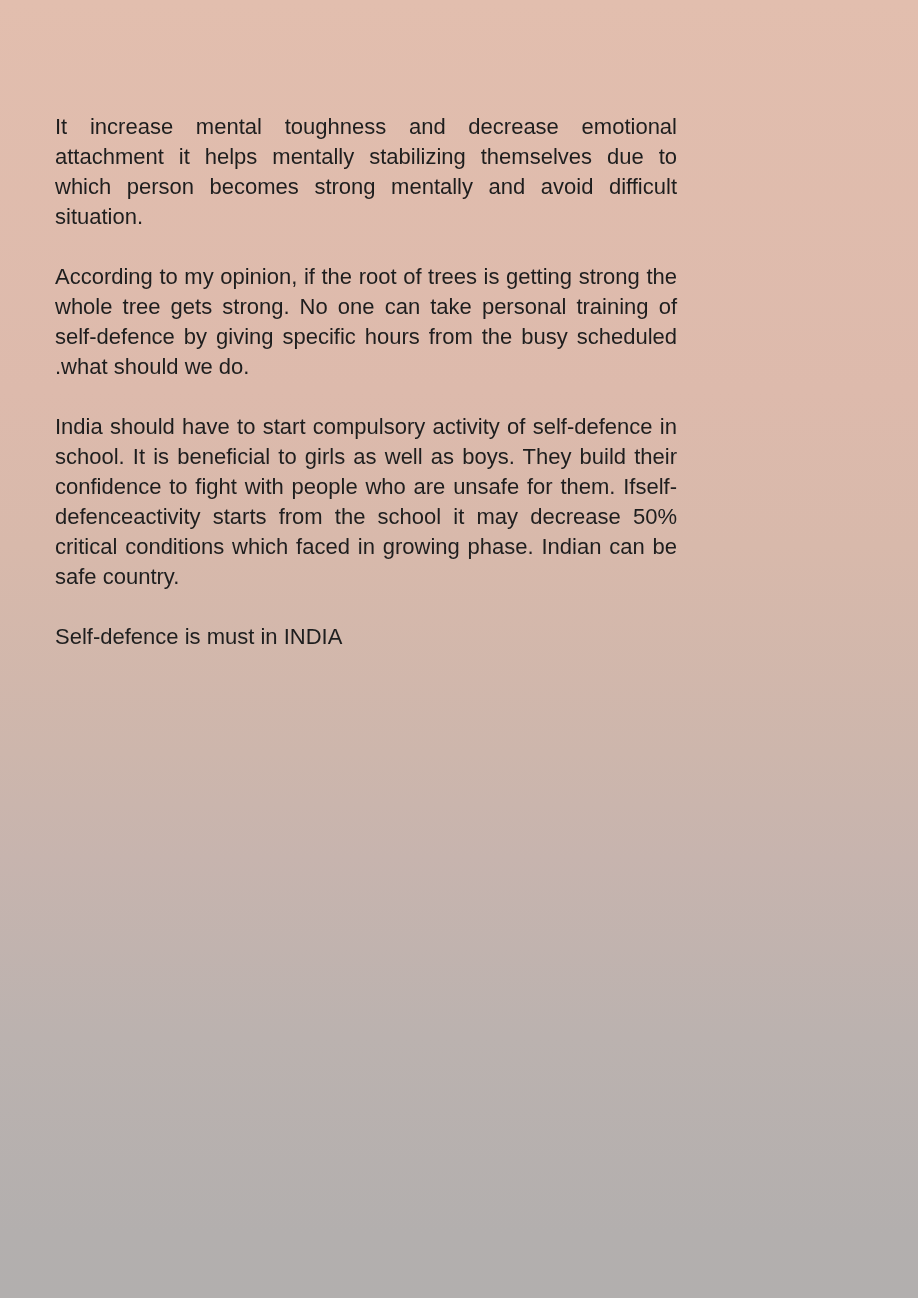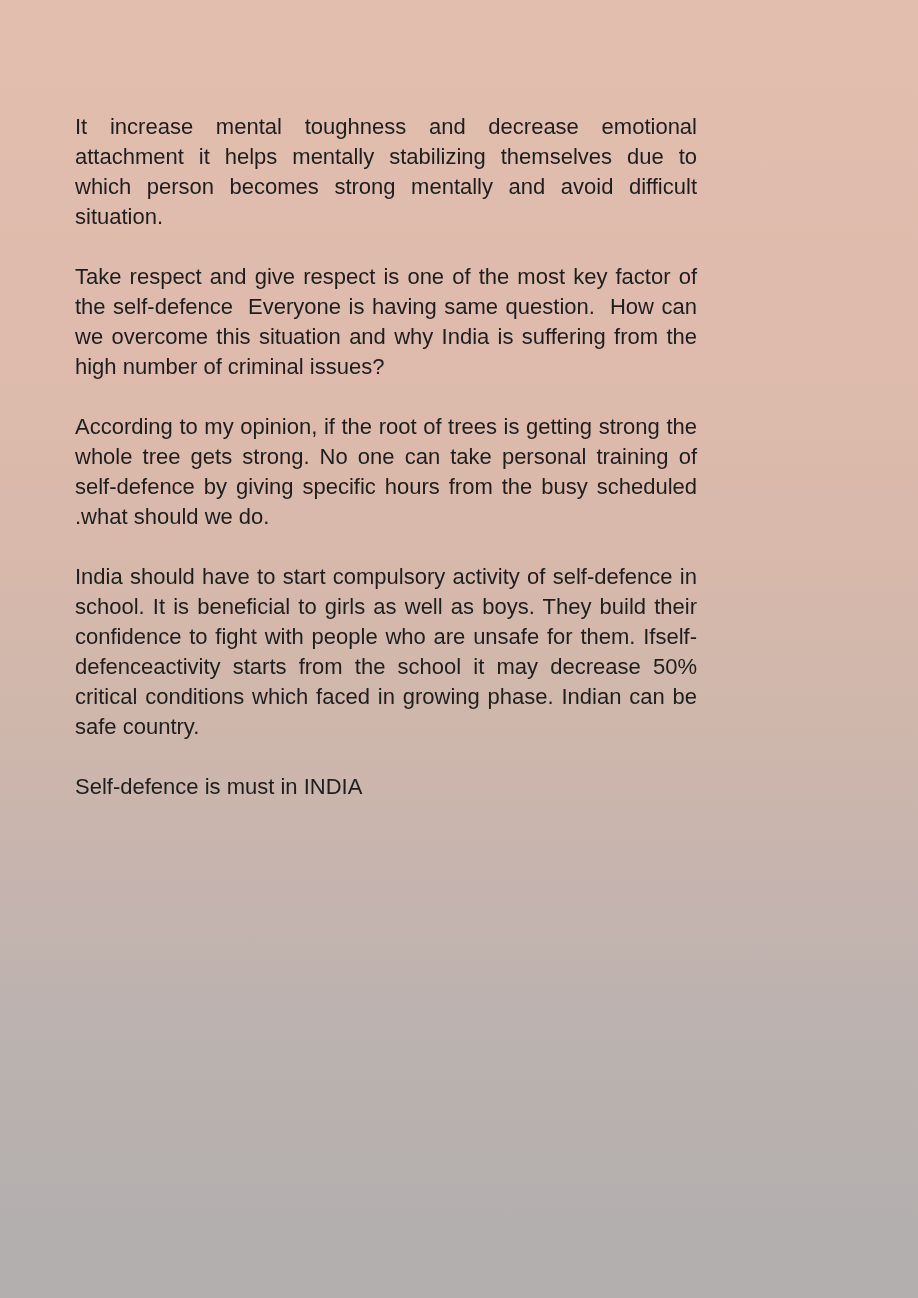--- a/index.html
+++ b/index.html
@@ -18,21 +18,20 @@
       #c7b4ae 66%,
       #bbb2af 80%,
       #b3afae 95%,
       #b2afae 100%);
   }
   .page {
     box-sizing: border-box;
     width: 730px;
     height: 1298px;
     padding: 112px 53px 0 55px;
-    margin-left: 20px;
   }
   .page p {
     margin: 0 0 30px 0;
     font-family: "Liberation Sans", sans-serif;
     font-size: 22px;
     line-height: 30px;
     color: #1e1e1e;
     text-align: justify;
     text-align-last: left;
     white-space: pre-wrap;
@@ -41,17 +40,16 @@
   }
   .page p.closing {
     text-align: right;
   }
 </style>
 </head>
 <body>
 
 <div class="page">
   <p>It increase mental toughness and decrease emotional attachment it helps mentally stabilizing themselves due to which person becomes strong mentally and avoid difficult situation.</p>
-  <p>Take respect and give respect is one of the most key factor of the self-defence  Everyone is having same question.  How can we overcome this situation and why India is suffering from the high number of criminal issues?</p>
   <p>According to my opinion, if the root of trees is getting strong the whole tree gets strong. No one can take personal training of self-defence by giving specific hours from the busy scheduled .what should we do.</p>
   <p>India should have to start compulsory activity of self-defence in school. It is beneficial to girls as well as boys. They build their confidence to fight with people who are unsafe for them. Ifself-defenceactivity starts from the school it may decrease 50% critical conditions which faced in growing phase. Indian can be safe country.</p>
   <p class="closing">Self-defence is must in INDIA</p>
 </div>
 
 </body></html>

